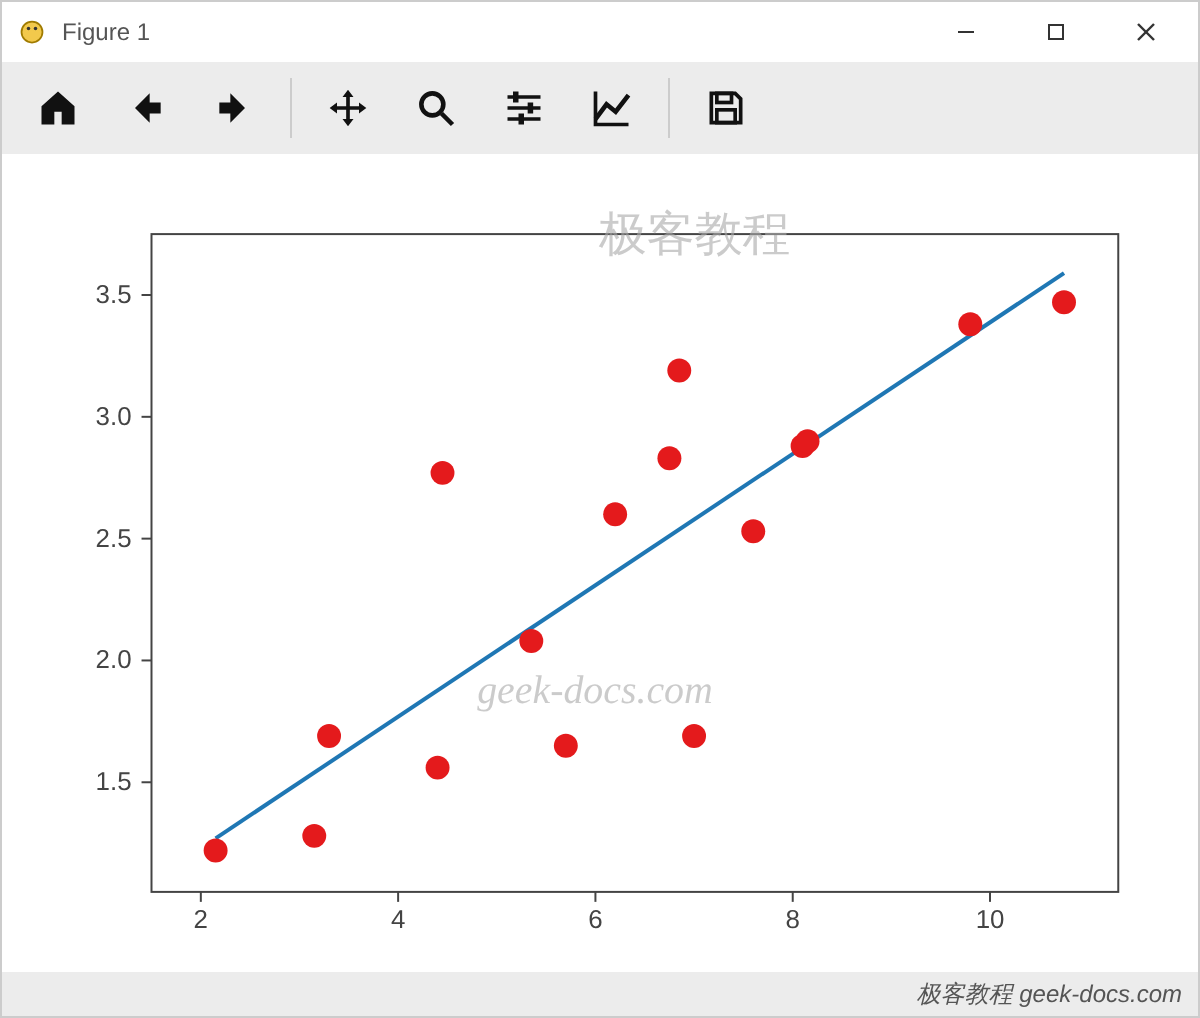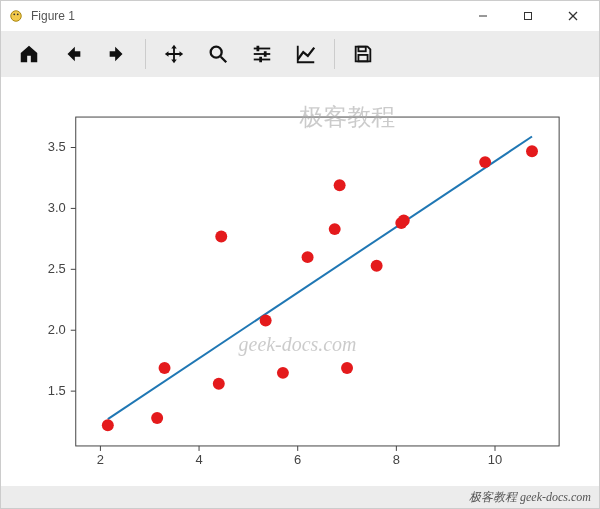--- a/index.html
+++ b/index.html
@@ -83,21 +83,21 @@
   .statusbar {
     height: 22px;
     background: #ececec;
     display: flex;
     align-items: center;
     justify-content: flex-end;
     padding: 0 8px;
     font-size: 12px;
     color: #555;
     font-style: italic;
-    font-family: Liberation Serif, serif;
+    font-family: Liberation Sans, sans-serif;
   }
 </style>
 </head>
 <body>
 
 <div class="window">
 
   <div class="titlebar">
     <svg class="app-icon" viewBox="0 0 16 16">
       <circle cx="8" cy="8" r="6" fill="#f2c94c" stroke="#a07b00" stroke-width="1"></circle>

